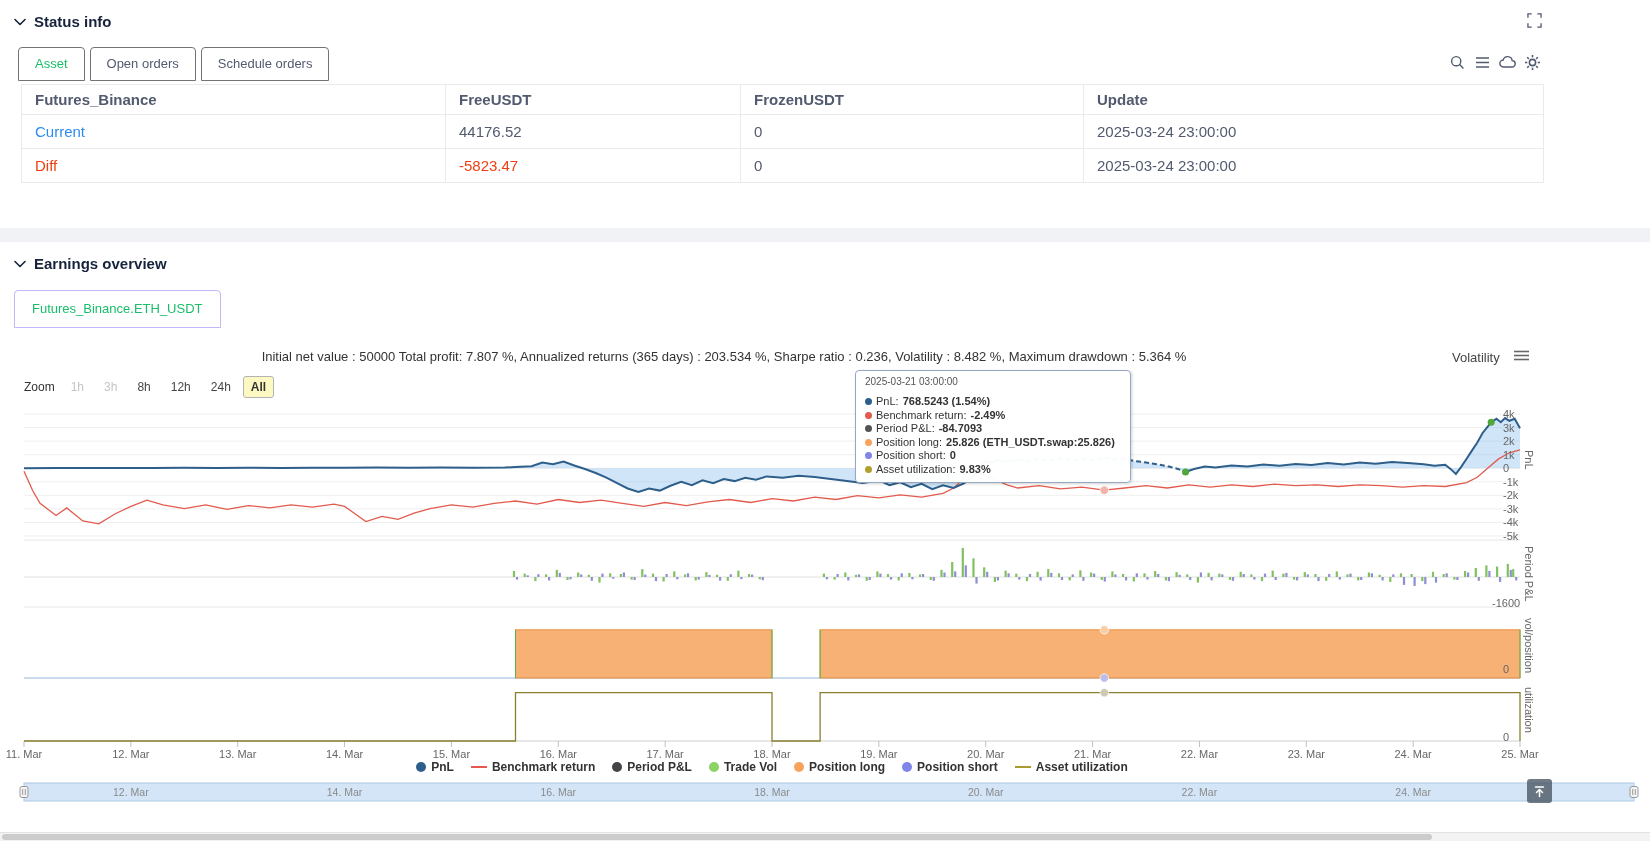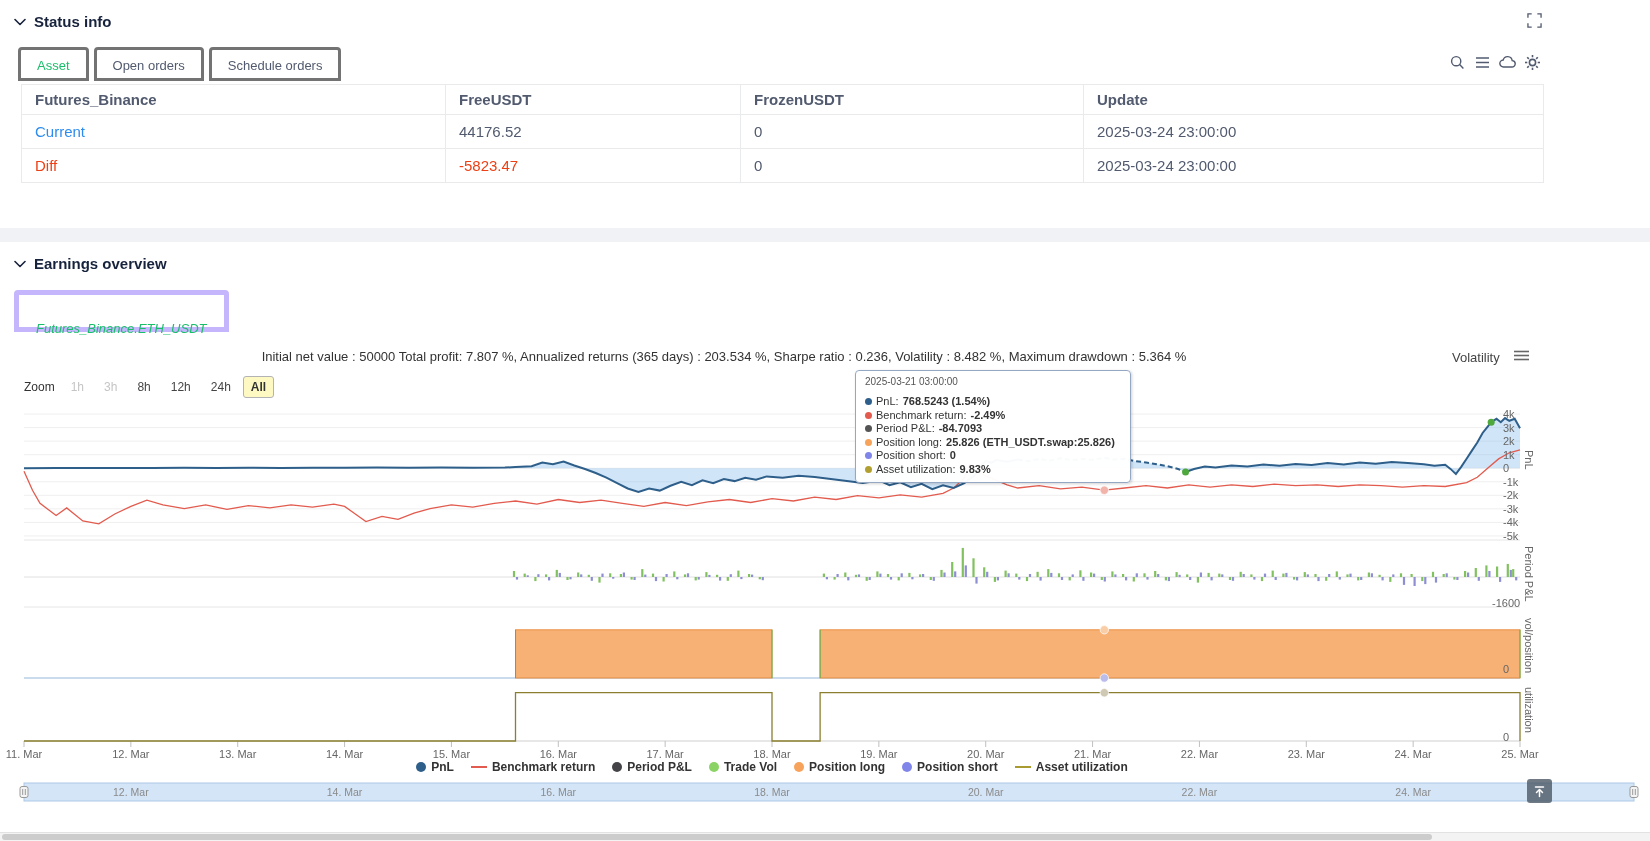--- a/index.html
+++ b/index.html
@@ -6,34 +6,34 @@
   #app{position:relative;width:1650px;height:841px;overflow:hidden;background:#f0f2f5;}
   .card{position:absolute;left:0;right:0;background:#fff;}
   #card-status{top:0;height:228px;}
   #card-earn{top:242px;bottom:0;}
   .card-head{position:absolute;top:13px;left:14px;display:flex;align-items:center;gap:8px;}
   .card-title{font-size:15px;font-weight:700;color:#17233d;}
   .icon-btn{display:inline-flex;align-items:center;justify-content:center;cursor:pointer;}
   #status-expand{position:absolute;top:13px;left:1527px;}
   
   .tabs{position:absolute;top:47px;left:18px;display:flex;}
-  .tab{height:34px;line-height:32px;box-sizing:border-box;padding:0 16px;border:3px solid #737373;background:#fff;
+  .tab{height:34px;line-height:32px;box-sizing:border-box;padding:0 16px;border:1px solid #737373;background:#fff;
        font-size:13px;color:#515a6e;border-radius:4px 4px 0 0;margin-right:5px;cursor:pointer;white-space:nowrap;}
   .tab.active{color:#19be6b;}
   #status-tools{position:absolute;top:54px;left:1449px;display:flex;gap:8px;}
   
   #asset-table{position:absolute;top:84px;left:21px;width:1522px;border-collapse:collapse;font-size:15px;color:#515a6e;table-layout:fixed;}
   #asset-table th,#asset-table td{border:1px solid #e8eaec;text-align:left;overflow:hidden;white-space:nowrap;}
   #asset-table th{font-weight:700;padding:6px 13px;color:#515a6e;}
   #asset-table td{padding:8px 13px;font-weight:400;}
   .cell-link{color:#2d8cf0;cursor:pointer;}
   .cell-danger{color:#ed4014;}
   
-  .etab{position:absolute;top:48px;left:14px;height:38px;line-height:36px;box-sizing:border-box;padding:16px 17px;
-        border:5px solid #c4b5fd;border-radius:4px 4px 0 0;color:#19be6b;font-size:13px;background:#fff;cursor:pointer;font-style:italic;}
+  .etab{position:absolute;top:48px;left:14px;height:38px;line-height:36px;box-sizing:border-box;padding:0 17px;
+        border:1px solid #c4b5fd;border-radius:4px 4px 0 0;color:#19be6b;font-size:13px;background:#fff;cursor:pointer;}
   #summary{position:absolute;top:349px;left:24px;width:1400px;text-align:center;font-size:13px;color:#333;}
   #fullscreen-label{position:absolute;top:350px;left:1452px;font-size:13px;color:#444;cursor:pointer;}
   #chart-menu{position:absolute;top:350px;left:1514px;}
   
   #zoom-row{position:absolute;top:376px;left:24px;display:flex;align-items:center;gap:8px;font-size:12px;color:#333;}
   .zb{padding:3px 7px;border-radius:3px;border:1px solid transparent;cursor:pointer;color:#444;}
   .zb.disabled{color:#c5c5c5;}
   .zb.active{border-color:#b3b3b3;background:#fef9c3;font-weight:700;color:#333;}
   
   #chart-svg{position:absolute;left:0;top:0;width:1650px;height:841px;}

